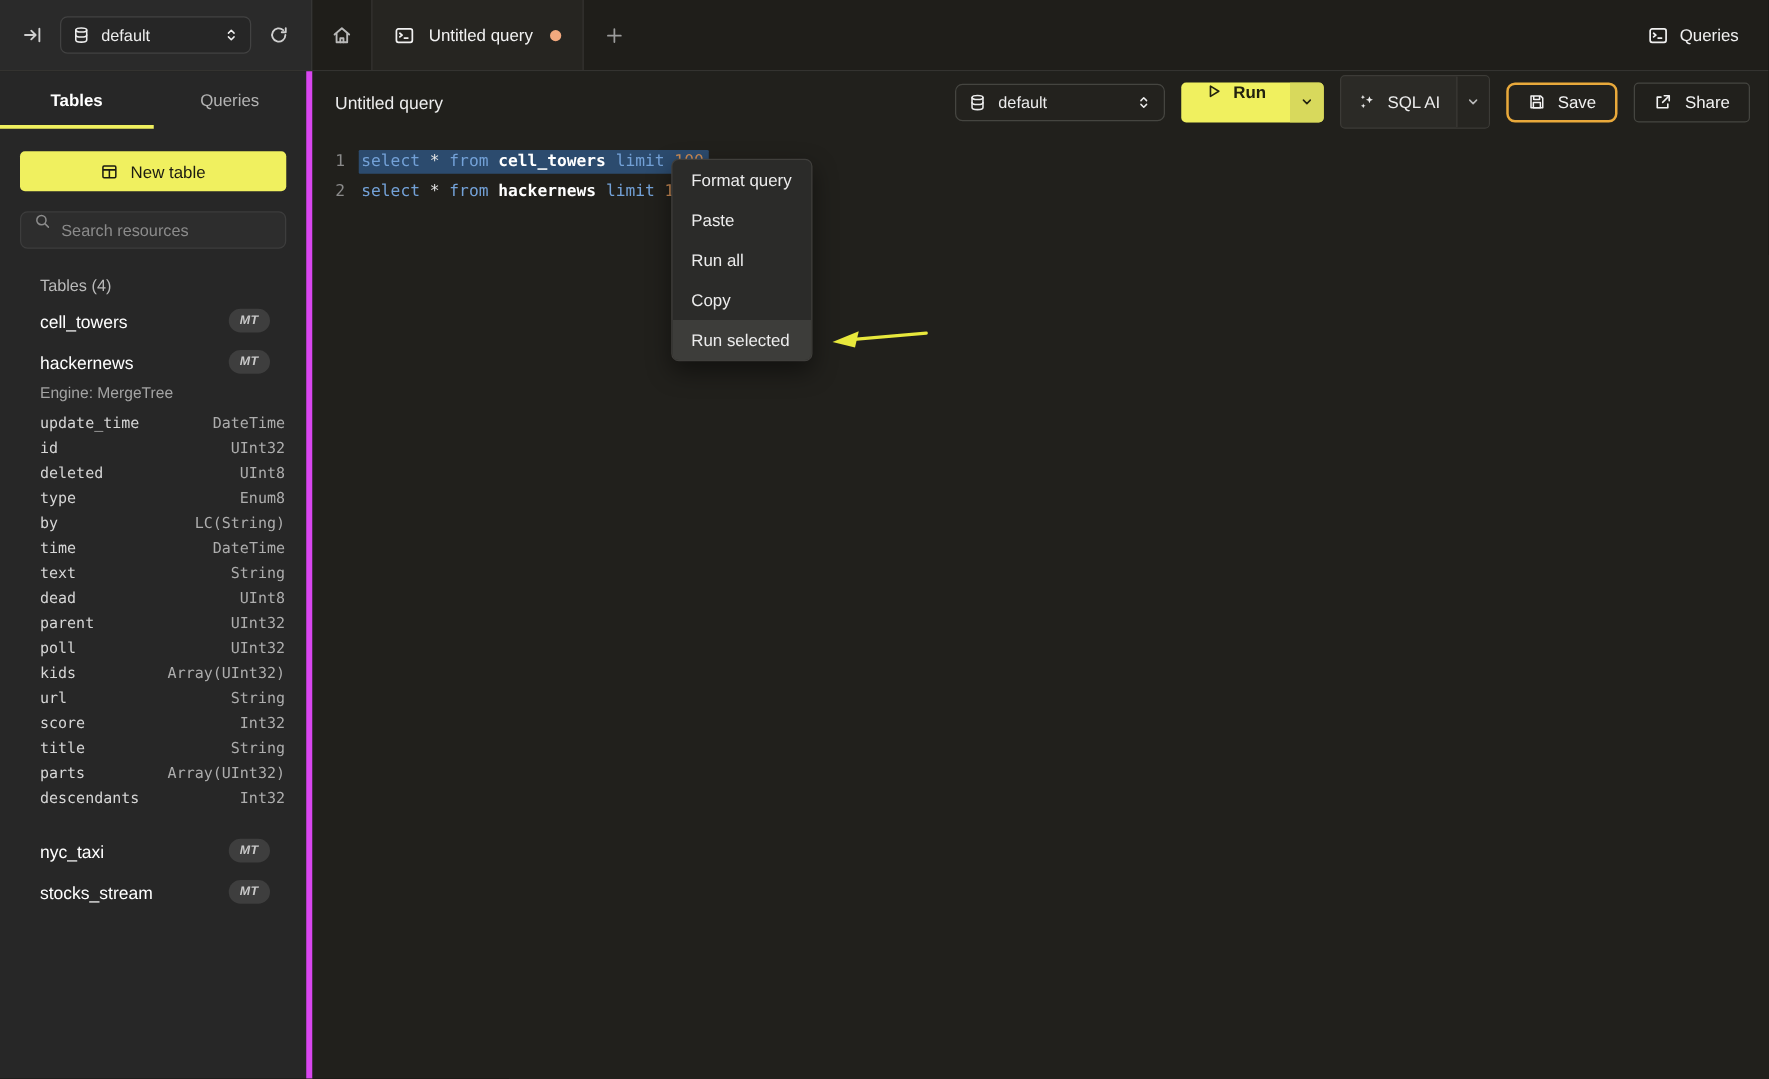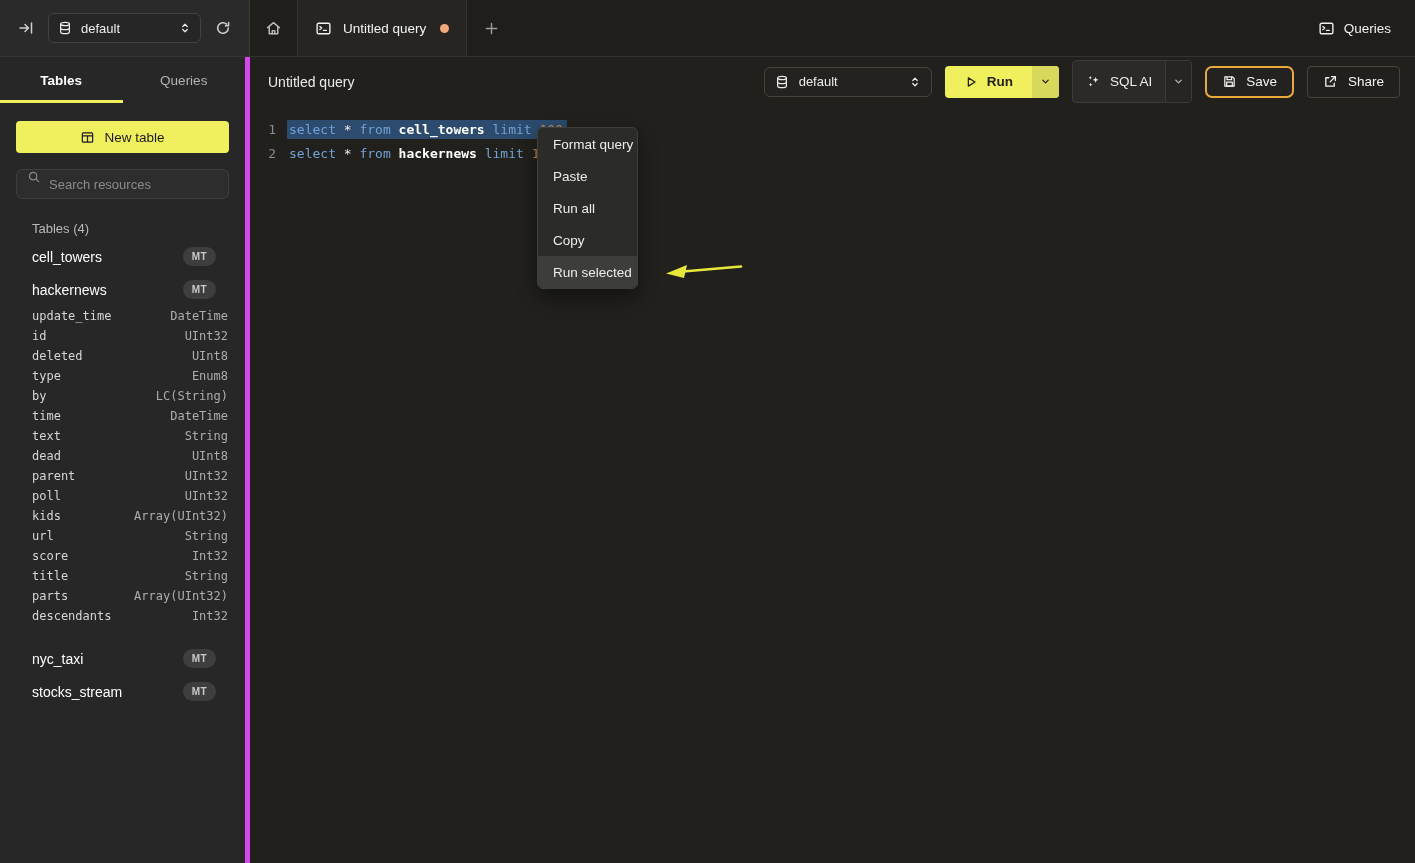--- a/index.html
+++ b/index.html
@@ -82,42 +82,42 @@
   .search-box input::placeholder { color:#8b8b8b; }
   .section-label { margin:22px 0 4px 32px; color:#b9b9b9; font-size:13px; }
   .tables-list { overflow:hidden; }
   .table-row {
     height:33px; display:flex; align-items:center; justify-content:space-between;
     padding:0 17px 0 32px; cursor:pointer;
   }
   .table-name { color:#ffffff; font-size:14px; font-weight:500; }
   .badge {
     background:#3e3e3e; color:#c9c9c9; font-size:10px; font-weight:700; letter-spacing:.4px;
-    padding:4px 9px; border-radius:10px; margin-right:12px;
+    padding:4px 9px; border-radius:10px; margin-right:12px;font-style:italic;
   }
   .engine-line { padding:1px 0 7px 32px; color:#a3a3a3; font-size:12.5px; }
   .table-columns {
     padding:3px 17px 13px 32px;
     font-family:"DejaVu Sans Mono", monospace; font-size:12px;
   }
   .col-row { display:flex; justify-content:space-between; align-items:flex-start; height:20px; }
   .col-name { color:#d6d6d6; }
   .col-type { color:#adadad; }
 
   
   .main { flex:1; display:flex; flex-direction:column; background:#21201c; }
   .query-toolbar { height:49px; flex:none; display:flex; align-items:center; padding:0 15px 0 18px; gap:13px; }
   .query-title { color:#ececec; font-size:14px; margin-right:auto; }
   .pill {
     height:30px; width:168px; border:1px solid #454540; border-radius:6px; background:#23221e;
     display:flex; align-items:center; gap:10px; padding:0 10px; color:#ececec; font-size:13px; cursor:pointer;
   }
   .pill .lbl { flex:1; text-align:left; }
   .run-btn { height:32px; display:flex; border:none; padding:0; border-radius:4px; overflow:hidden; cursor:pointer; background:var(--accent); }
-  .run-main { display:flex; align-items:center; gap:9px; padding:0 19px; color:#22220f; font-size:13.5px; font-weight:600; font-family:inherit; }
+  .run-main { display:flex; gap:9px; padding:0 19px; color:#22220f; font-size:13.5px; font-weight:600; font-family:inherit; }
   .run-caret { width:27px; align-self:stretch; background:var(--accent2); display:flex; align-items:center; justify-content:center; color:#22220f; }
   .sqlai-btn { height:43px; display:flex; align-items:stretch; border:1px solid #3c3b37; background:#2b2a26; border-radius:4px; overflow:hidden; padding:0; cursor:pointer; }
   .sqlai-main { display:flex; align-items:center; gap:9px; padding:0 13px; color:#ececec; font-size:13.5px; font-family:inherit; }
   .sqlai-caret { width:26px; display:flex; align-items:center; justify-content:center; color:#b9b9b9; background:#262521; border-left:1px solid #3c3b37; }
   .save-btn {
     height:32px; border:2px solid var(--save-outline); background:#23221e; border-radius:7px;
     display:flex; align-items:center; gap:9px; padding:0 15px; color:#f2f2f2; font-size:13.5px;
     cursor:pointer; font-family:inherit;
   }
   .share-btn {
@@ -132,21 +132,21 @@
   .line-no { width:26px; flex:none; text-align:right; color:#8b8b8b; margin-right:13px; }
   .code { white-space:pre; color:#e8e8e8; padding:2px 4px 2px 2px; margin-left:-2px; border-radius:1px; }
   .code-line.selected .code { background:var(--selection); }
   .tok-kw { color:var(--kw); }
   .tok-op { color:#e8e8e8; }
   .tok-id { color:#ffffff; font-weight:700; }
   .tok-num { color:var(--num); }
 
   
   .context-menu {
-    position:absolute; left:537px; top:127px; width:101px;
+    position:absolute; left:537px; top:127px; width:113px;
     background:#2b2b29; border:1px solid #403f3c; border-radius:6px; overflow:hidden;
     box-shadow:0 8px 20px rgba(0,0,0,.45); z-index:5;
   }
   .menu-item {
     height:32px; display:flex; align-items:center; padding:0 15px;
     color:#ececec; font-size:13.5px; cursor:pointer; white-space:nowrap;
   }
   .menu-item.highlighted { background:#3d3d3a; }
 
   
@@ -264,20 +264,21 @@
       <span class="badge">MT</span>
     </div>
 
   </div>
 
   <div>
     <div class="table-row">
       <span class="table-name">hackernews</span>
       <span class="badge">MT</span>
     </div>
+    <div class="engine-line">Engine: MergeTree</div>
     <div class="table-columns">
   <div class="col-row">
     <span class="col-name">update_time</span>
     <span class="col-type">DateTime</span>
   </div>
 
   <div class="col-row">
     <span class="col-name">id</span>
     <span class="col-type">UInt32</span>
   </div>

